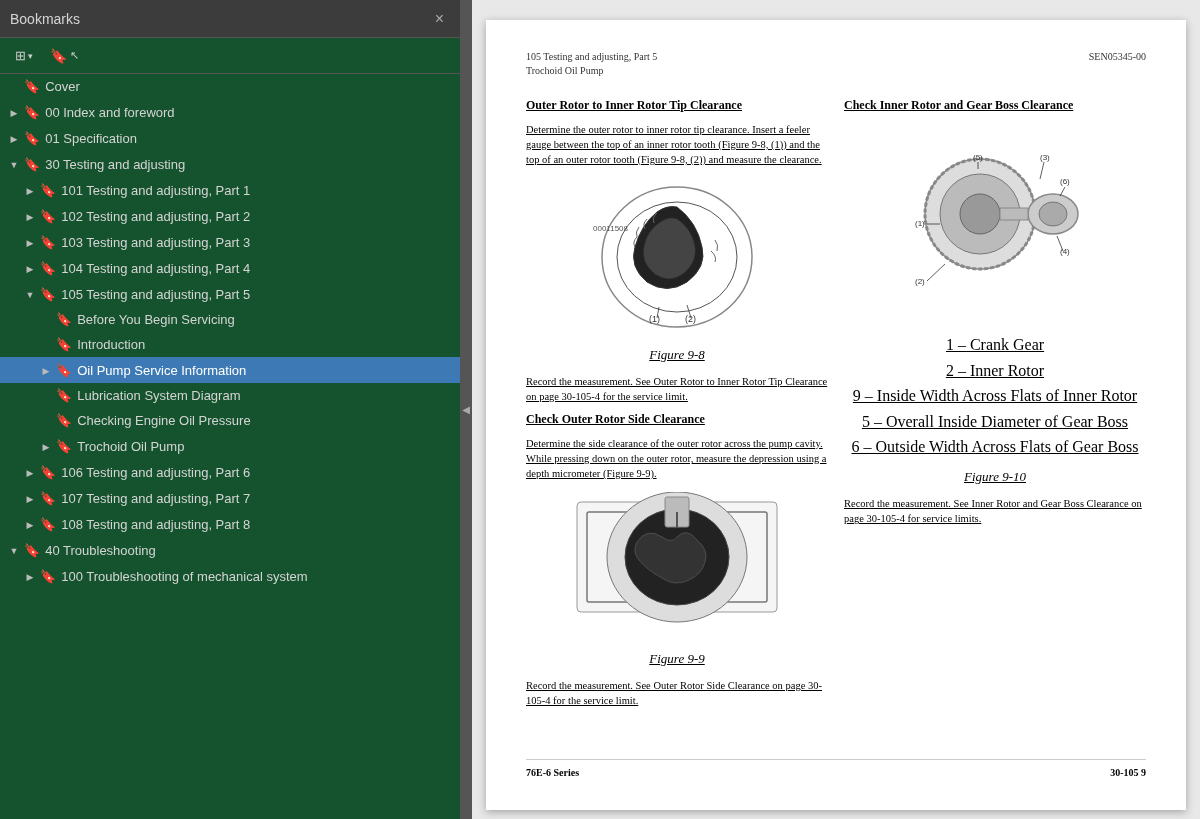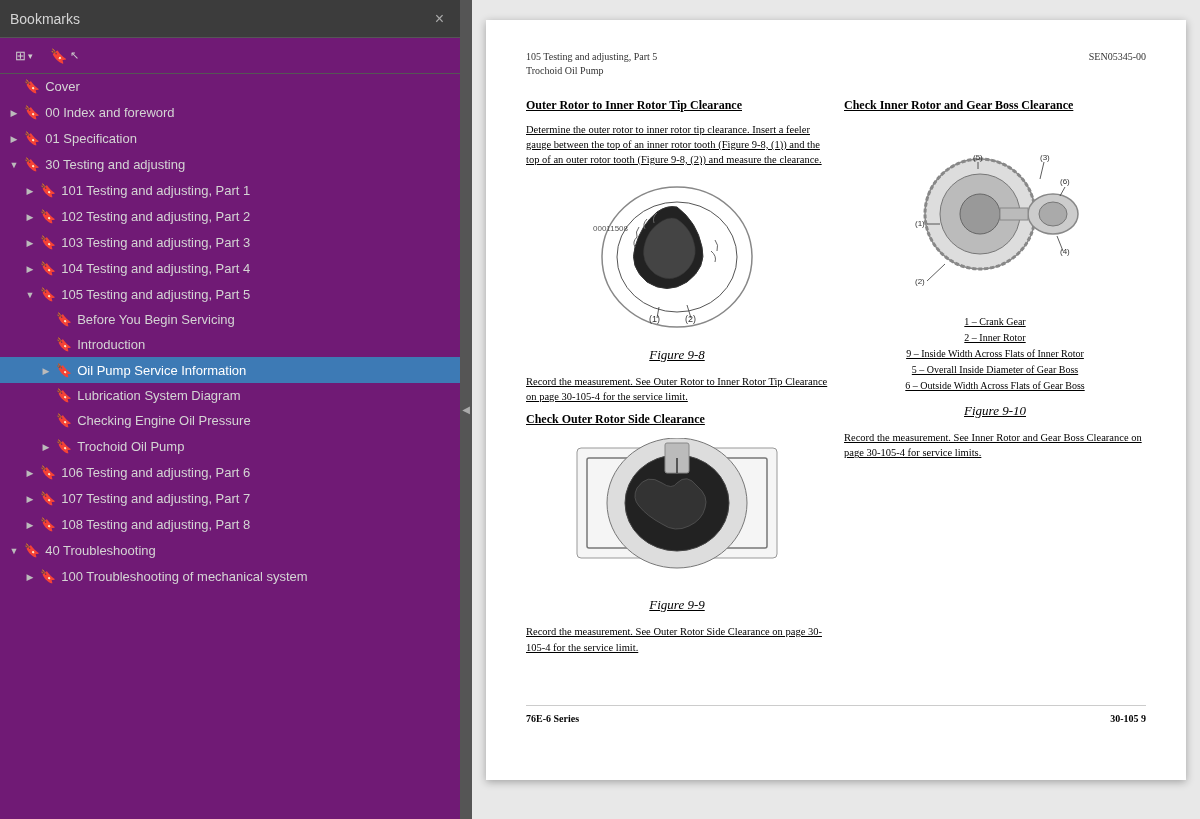--- a/index.html
+++ b/index.html
@@ -2,21 +2,21 @@
 <html><head>
   <meta charset="utf-8">
   <style>
     * { box-sizing: border-box; margin: 0; padding: 0; }
     body { font-family: 'Segoe UI', Arial, sans-serif; font-size: 13px; background: #2d2d2d; display: flex; height: 819px; overflow: hidden; }
 
     
     #sidebar {
       width: 460px;
       min-width: 460px;
-      background: #701a75;
+      background: #14532d;
       color: #d4d4d4;
       display: flex;
       flex-direction: column;
       height: 819px;
       overflow: hidden;
     }
 
     #sidebar-header {
       background: #3c3c3c;
       padding: 6px 10px;
@@ -179,23 +179,23 @@
     }
 
     .figure-caption {
       font-style: italic;
       font-size: 13px;
       text-align: center;
       margin-top: 4px;
     }
 
     .legend-list {
-      font-size: 10px;
+      font-size: 16px;
       line-height: 1.6;
-      margin-top: 6px;
+      margin-top: 24px;
     }
 
     .full-width-section {
       margin-bottom: 14px;
     }
 
     .page-footer {
       display: flex;
       justify-content: space-between;
       margin-top: 36px;
@@ -418,20 +418,21 @@
             <path d="M124,74 Q130,79 128,85" fill="none" stroke="#666" stroke-width="1"></path>
 
             <text x="6" y="54" font-size="8" font-family="Arial" fill="#555">00011508</text>
           </svg>
           <div class="figure-caption">Figure 9-8</div>
         </div>
         <div class="body-text">Record the measurement. See Outer Rotor to Inner Rotor Tip Clearance on page 30-105-4 for the service limit.</div>
 
         <div class="full-width-section">
           <div class="section-title">Check Outer Rotor Side Clearance</div>
+          <div class="body-text">Determine the side clearance of the outer rotor across the pump cavity. While pressing down on the outer rotor, measure the depression using a depth micrometer (Figure 9-9).</div>
           <div class="figure-container">
             <svg width="240" height="150" viewBox="0 0 240 150" xmlns="http://www.w3.org/2000/svg">
 
               <rect x="20" y="10" width="200" height="110" rx="4" fill="#f5f5f5" stroke="#999" stroke-width="1"></rect>
 
               <rect x="30" y="20" width="180" height="90" rx="2" fill="none" stroke="#777" stroke-width="1.5"></rect>
 
               <ellipse cx="120" cy="65" rx="70" ry="65" fill="#ddd" stroke="#777" stroke-width="1"></ellipse>
               <ellipse cx="120" cy="65" rx="52" ry="48" fill="#222" stroke="#444" stroke-width="1"></ellipse>
 

